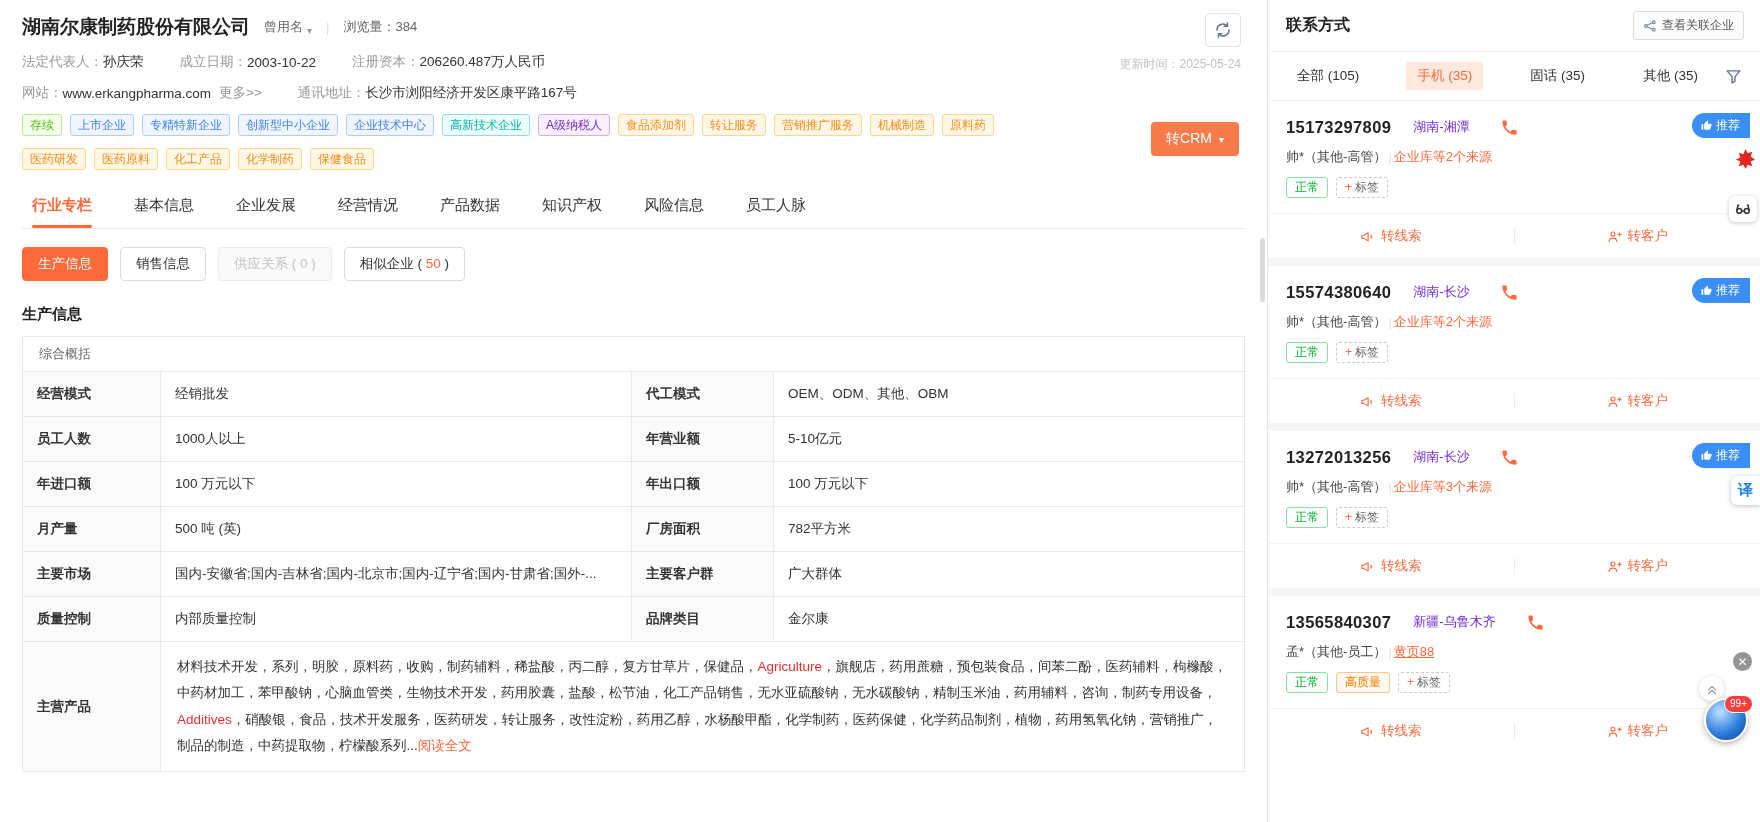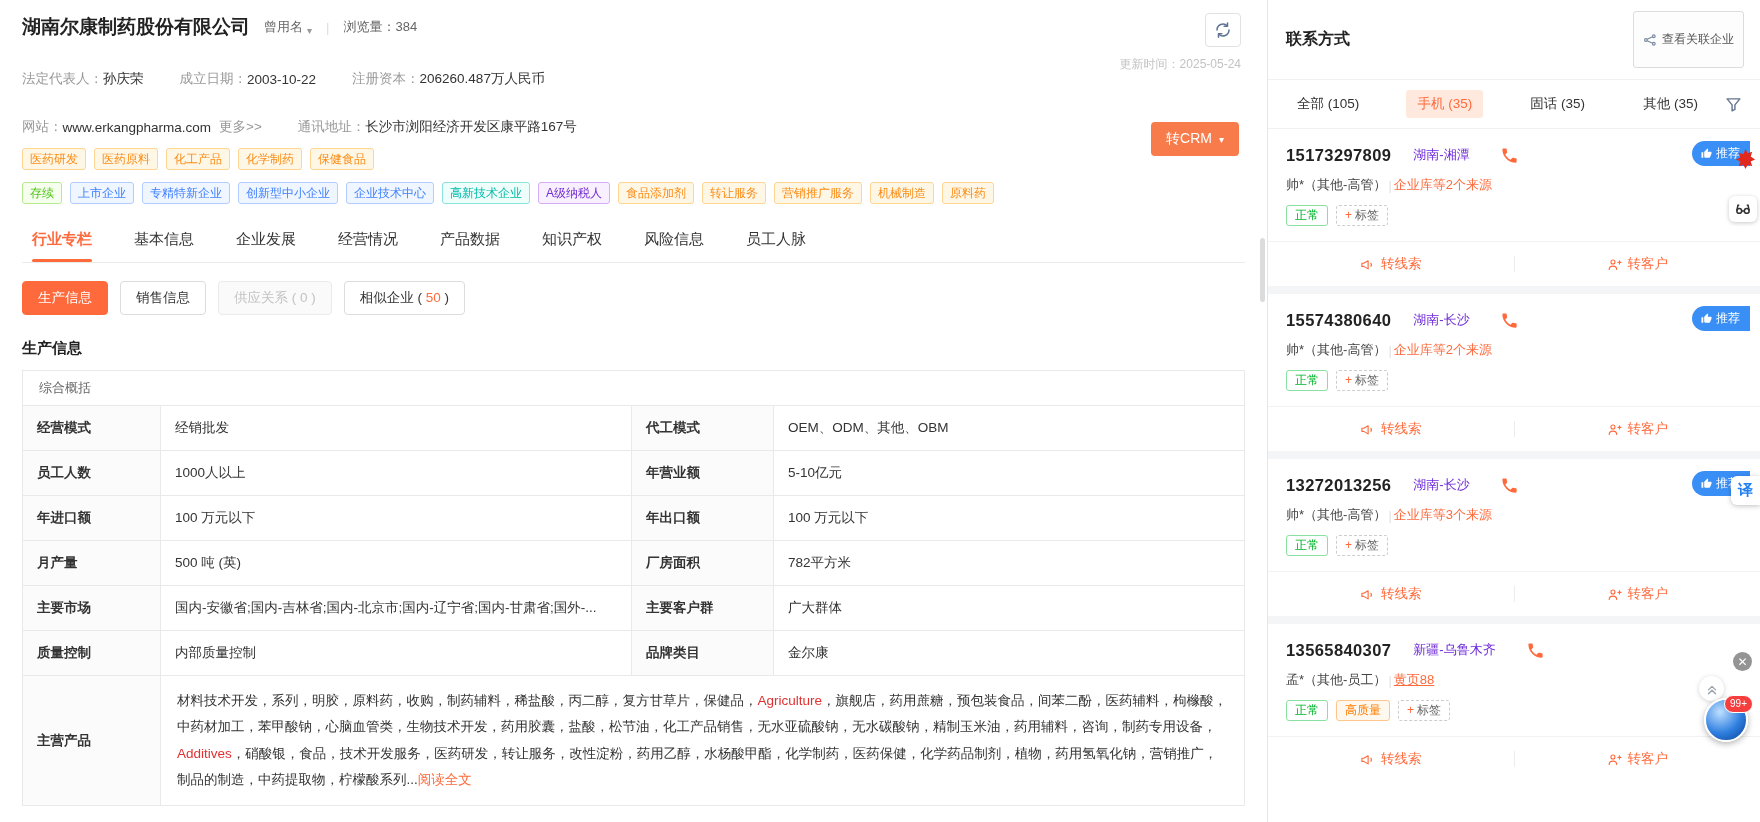--- a/index.html
+++ b/index.html
@@ -10,21 +10,21 @@
   
   .left-panel{width:1268px;min-width:1268px;height:822px;border-right:1px solid #e6e6e6;padding:14px 22px 0;position:relative;overflow:hidden;background:#fff}
   .title-row{display:flex;align-items:center;gap:14px}
   .company-name{font-size:19px;font-weight:bold;color:#222;line-height:26px}
   .former{color:#666;font-size:13px;display:inline-flex;align-items:flex-end;gap:4px;cursor:pointer}
   .caret{font-size:10px;color:#999}
   .vsep{color:#ddd;font-size:13px}
   .views{color:#666;font-size:13px}
   .refresh-btn{position:absolute;top:13px;right:26px;width:36px;height:34px;border:1px solid #e2e2e2;border-radius:4px;background:#fff;display:flex;align-items:center;justify-content:center;cursor:pointer}
   .update-time{position:absolute;top:56px;right:26px;color:#c3c3c3;font-size:12px}
-  .info-row{margin-top:30px;display:flex;gap:36px;font-size:13.5px;align-items:center;white-space:nowrap}
+  .info-row{margin-top:13px;display:flex;gap:36px;font-size:13.5px;align-items:center;white-space:nowrap}
   .info-item{display:inline-flex;align-items:center}
   .lbl{color:#999}
   .val{color:#333}
   .link{text-decoration:none;color:#333;cursor:pointer}
   .more-link{color:#999;margin-left:8px;text-decoration:none;cursor:pointer}
   .tags-row{margin-top:12px;display:flex;gap:8px}
   .tag{font-size:12px;line-height:20px;padding:0 7px;border-radius:3px;border:1px solid;white-space:nowrap}
   .tag-green{color:#52c41a;border-color:#b7eb8f;background:#f6ffed}
   .tag-blue{color:#3d7fff;border-color:#b3ccff;background:#f0f6ff}
   .tag-teal{color:#00b8a9;border-color:#8ce3dc;background:#eefffb}
@@ -48,21 +48,21 @@
   .prod-table td.cell-label{background:#fbfbfb;font-weight:bold;color:#333}
   .prod-table td.products{white-space:normal;line-height:1.95;padding:12px 16px}
   .hl{color:#e03131}
   .read-more{color:#ff6a3c;cursor:pointer;text-decoration:none}
   .scroll-thumb{position:absolute;top:238px;right:2px;width:5px;height:64px;border-radius:3px;background:#dcdcdc;cursor:pointer}
 
   
   .right-panel{flex:1;background:#fff;overflow:hidden;position:relative}
   .rp-header{display:flex;justify-content:space-between;align-items:center;padding:11px 16px 11px 18px;border-bottom:1px solid #f0f0f0}
   .rp-title{font-size:16px;font-weight:bold;color:#222}
-  .related-btn{display:inline-flex;align-items:center;gap:5px;border:1px solid #dcdcdc;border-radius:3px;background:#fdfdfd;padding:19px 9px;font-size:12px;color:#555;cursor:pointer;font-family:inherit}
+  .related-btn{display:inline-flex;align-items:center;gap:5px;border:1px solid #dcdcdc;border-radius:3px;background:#fdfdfd;padding:5px 9px;font-size:12px;color:#555;cursor:pointer;font-family:inherit}
   .filters{display:flex;align-items:center;padding:10px 18px;border-bottom:1px solid #f0f0f0}
   .filter-list{display:flex;flex:1;justify-content:space-between;align-items:center;margin-right:16px}
   .filter{font-size:13.5px;color:#333;padding:5px 11px;border-radius:3px;cursor:pointer;white-space:nowrap}
   .filter.active{color:#ff6a3c;background:#ffe9de}
   .funnel{display:flex;cursor:pointer}
   .card{position:relative;padding:17px 18px 0;background:#fff}
   .card-gap{height:8px;background:#f4f5f7}
   .row1{display:flex;align-items:flex-start;gap:22px}
   .phone-number{font-size:16.5px;font-weight:bold;color:#222;letter-spacing:.4px}
   .location{font-size:13px;color:#6d28d9}
@@ -142,39 +142,39 @@
         <a class="val link">www.erkangpharma.com</a>
         <a class="more-link">更多&gt;&gt;</a>
       </span>
       <span class="info-item">
         <span class="lbl">通讯地址：</span>
         <span class="val">长沙市浏阳经济开发区康平路167号</span>
       </span>
     </div>
 
     <div class="tags-row">
-        <span class="tag tag-orange">医药研发</span>
-        <span class="tag tag-orange">医药原料</span>
-        <span class="tag tag-orange">化工产品</span>
-        <span class="tag tag-orange">化学制药</span>
-        <span class="tag tag-orange">保健食品</span>
-      </div>
-    <div class="tags-row">
         <span class="tag tag-green">存续</span>
         <span class="tag tag-blue">上市企业</span>
         <span class="tag tag-blue">专精特新企业</span>
         <span class="tag tag-blue">创新型中小企业</span>
         <span class="tag tag-blue">企业技术中心</span>
         <span class="tag tag-teal">高新技术企业</span>
         <span class="tag tag-purple">A级纳税人</span>
         <span class="tag tag-orange">食品添加剂</span>
         <span class="tag tag-orange">转让服务</span>
         <span class="tag tag-orange">营销推广服务</span>
         <span class="tag tag-orange">机械制造</span>
         <span class="tag tag-orange">原料药</span>
+      </div>
+    <div class="tags-row">
+        <span class="tag tag-orange">医药研发</span>
+        <span class="tag tag-orange">医药原料</span>
+        <span class="tag tag-orange">化工产品</span>
+        <span class="tag tag-orange">化学制药</span>
+        <span class="tag tag-orange">保健食品</span>
       </div>
 
     <button class="crm-btn">
       <span>转CRM</span>
       <span class="caret-w">▾</span>
     </button>
 
     <nav class="tabs">
         <div class="tab active">行业专栏</div>
         <div class="tab">基本信息</div>

